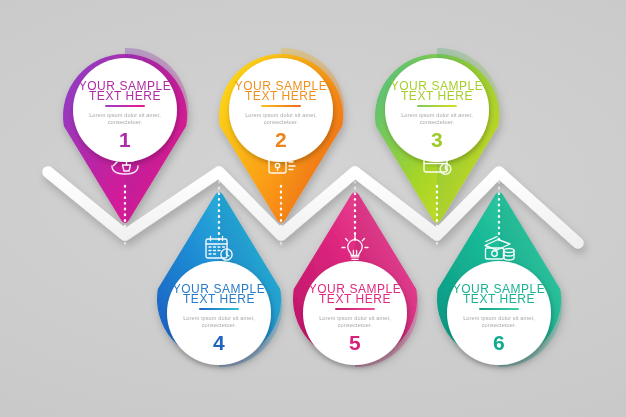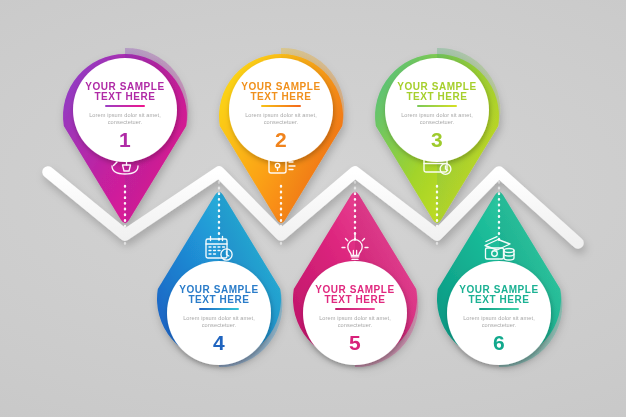--- a/index.html
+++ b/index.html
@@ -21,22 +21,22 @@
   .layer{position:absolute;left:0;top:0;width:626px;height:417px;}
 
   
   .card-text{
     position:absolute;
     text-align:center;
     width:104px;
     pointer-events:none;
   }
   .t-title{
-    font-size:10px;
-    font-weight:bold;
+    font-size:12px;
+    font-weight:normal;
     letter-spacing:.55px;
     line-height:9.6px;
     text-transform:uppercase;
   }
   .t-rule{
     width:40px;height:1.7px;
     margin:4px auto 5px auto;
     border-radius:1px;
   }
   .t-body{

